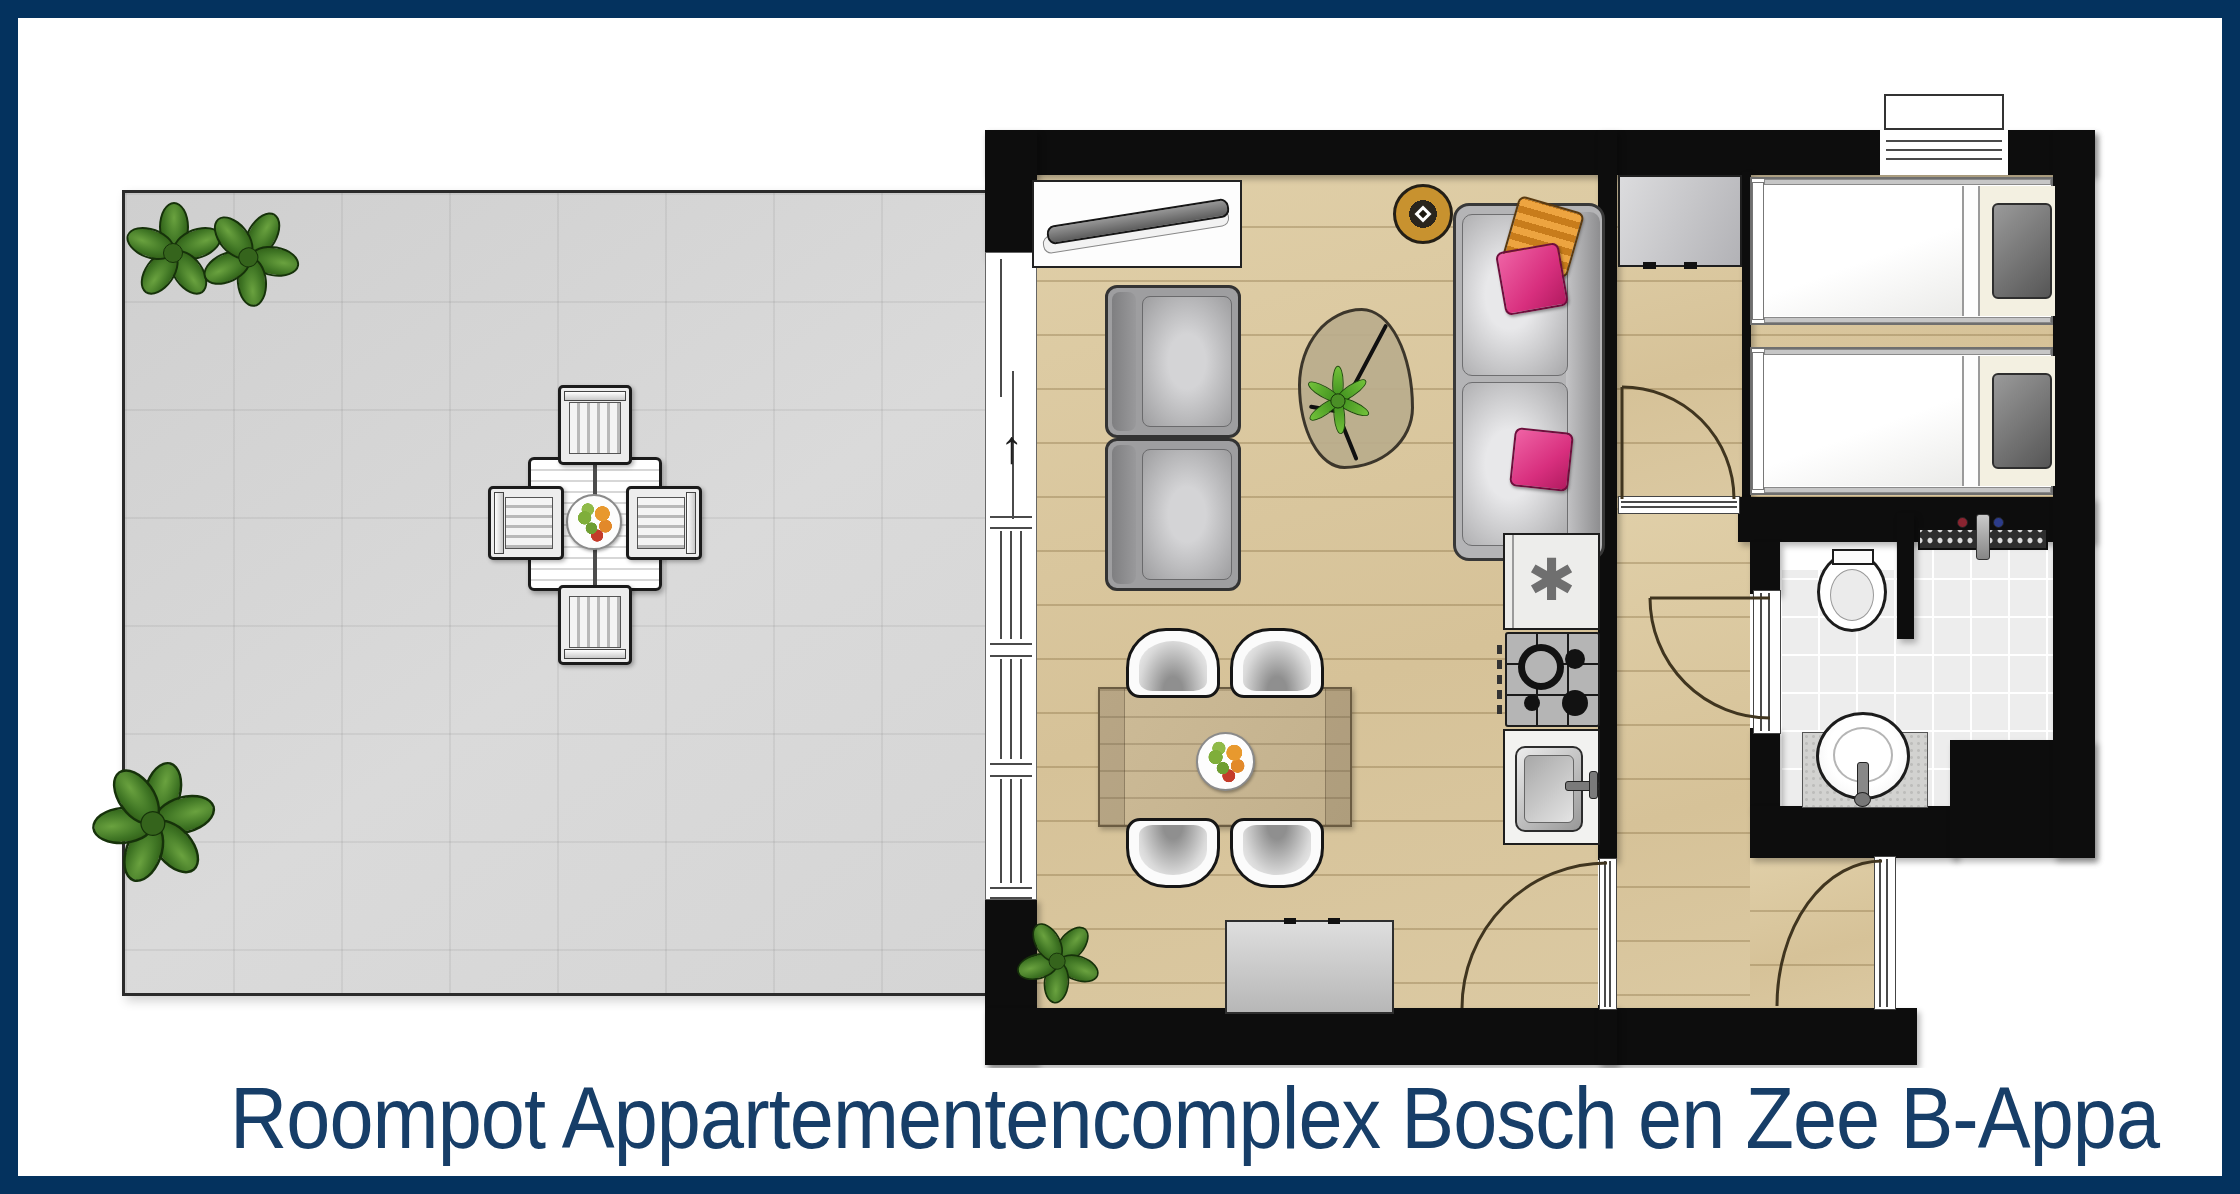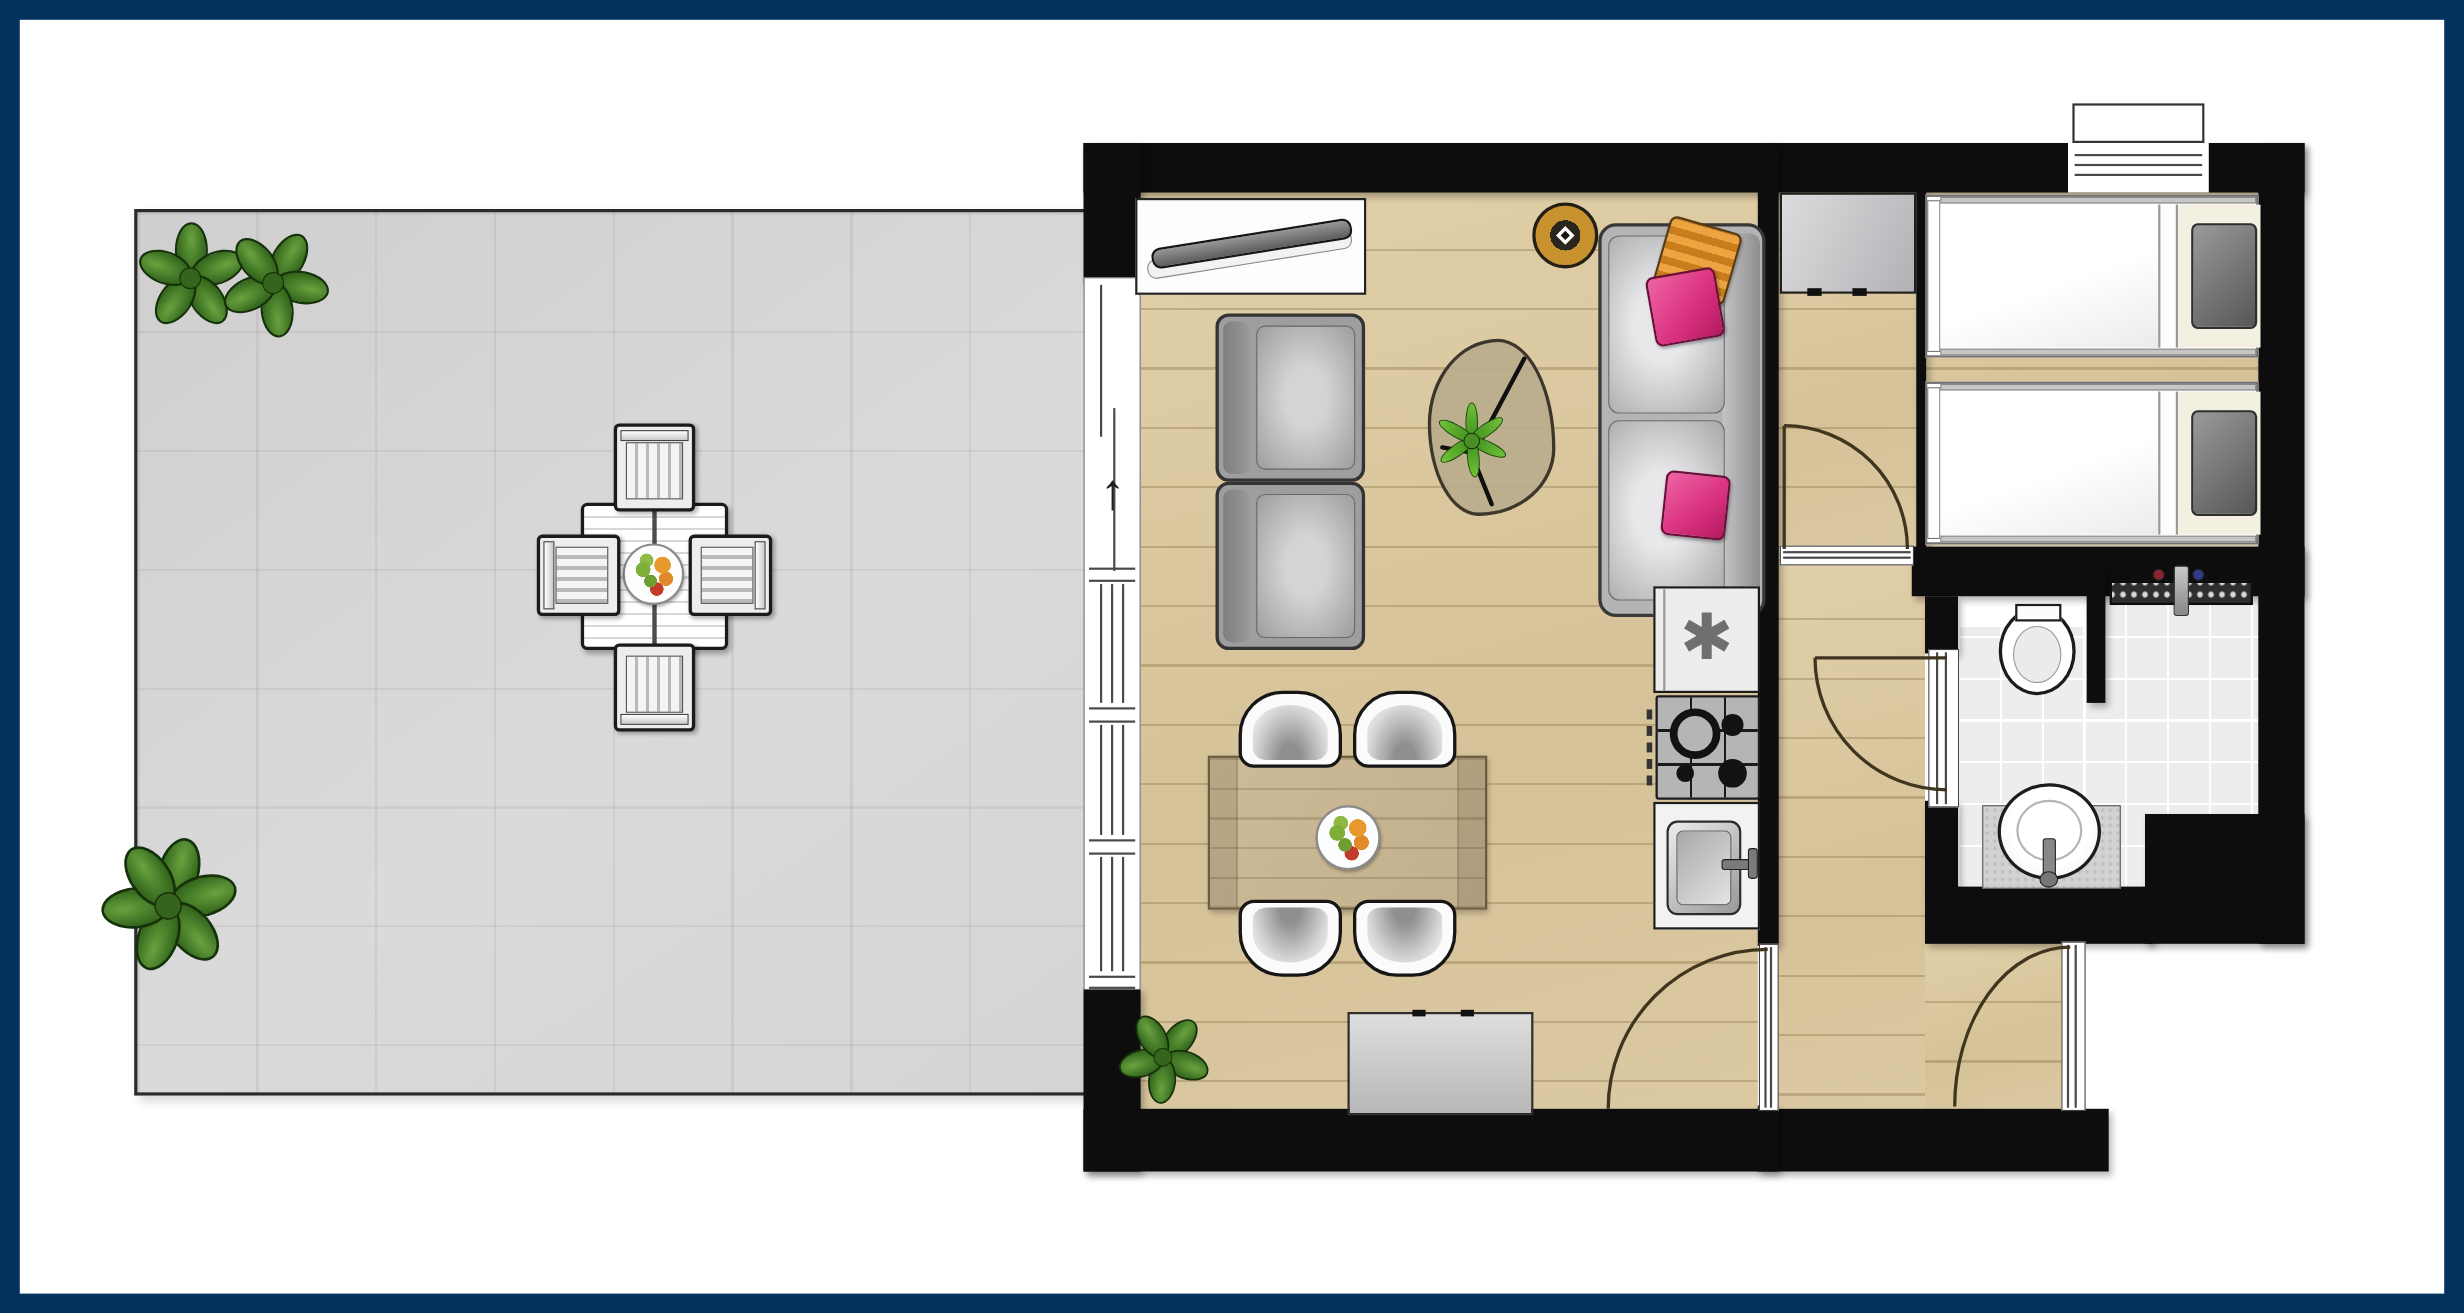--- a/index.html
+++ b/index.html
@@ -392,15 +392,18 @@
 
   <svg class="doors" width="2240" height="1194" viewBox="0 0 2240 1194">
     <path d="M1462,1008 A145,145 0 0 1 1607,863" stroke="#40351f" stroke-width="3" fill="none"></path>
     <path d="M1622,387 L1622,499" stroke="#40351f" stroke-width="3" fill="none"></path>
     <path d="M1622,387 A112,112 0 0 1 1734,499" stroke="#40351f" stroke-width="3" fill="none"></path>
     <path d="M1650,598 L1770,598" stroke="#40351f" stroke-width="3" fill="none"></path>
     <path d="M1650,598 A120,120 0 0 0 1770,718" stroke="#40351f" stroke-width="3" fill="none"></path>
     <path d="M1777,1006 A105,145 0 0 1 1882,861" stroke="#40351f" stroke-width="3" fill="none"></path>
   </svg>
 
+  <div class="abs title-wrap">
+    <span class="title">Roompot Appartementencomplex Bosch en Zee B-Appa</span>
+  </div>
 
   <div class="frame"></div>
 </div>
 
 </body></html>

